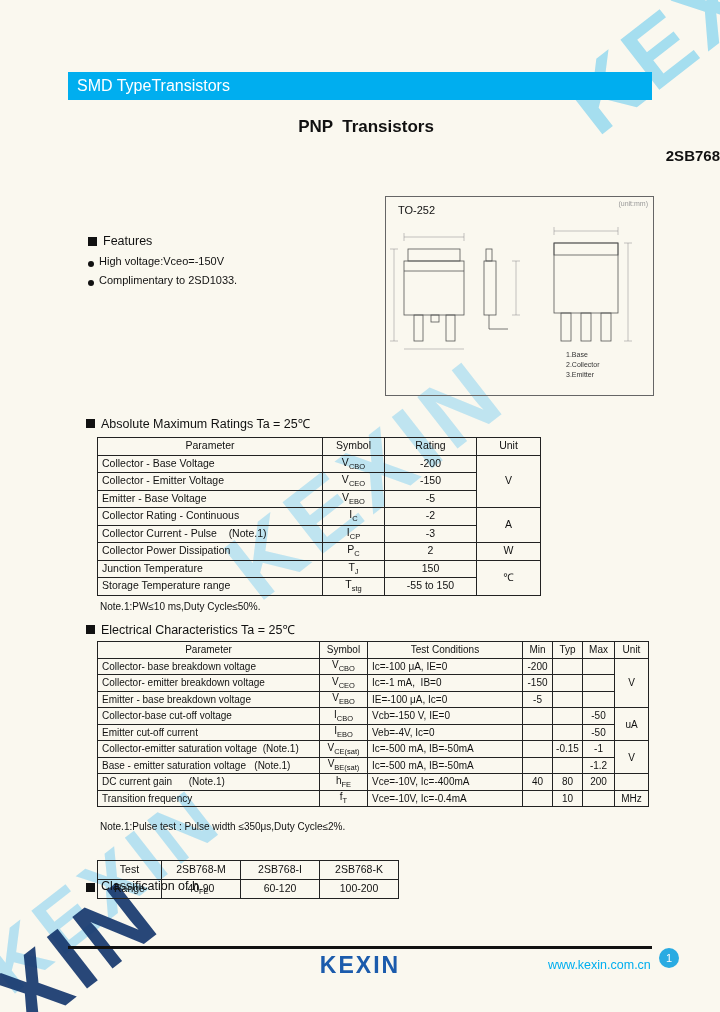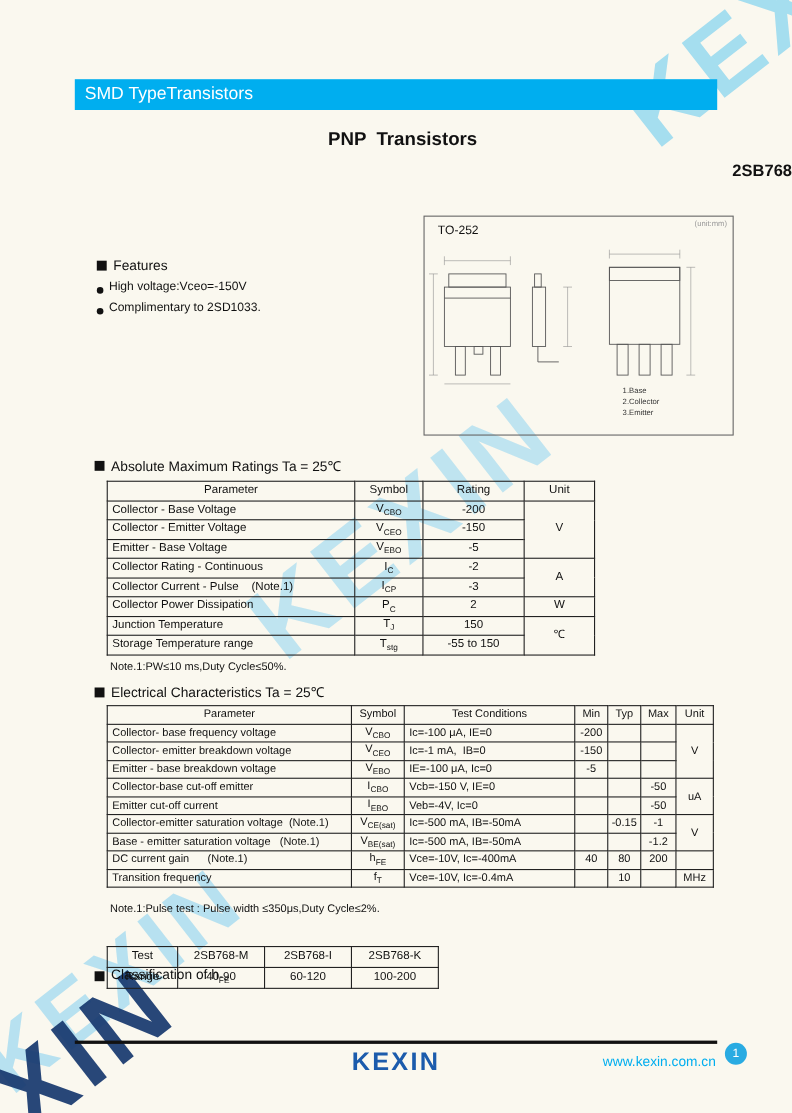--- a/index.html
+++ b/index.html
@@ -21,21 +21,21 @@
           font-weight:bold;white-space:pre;z-index:1;}
   .title2{position:absolute;left:0;right:0;top:147px;text-align:right;font-size:15px;
           font-weight:bold;z-index:1;}
   
   .features{position:absolute;left:88px;top:234px;z-index:1;}
   .feat-head{font-size:12.5px;display:flex;align-items:center;gap:6px;}
   .sq{width:9px;height:9px;background:#111;display:inline-block;}
   .feat-item{font-size:11px;margin-top:7px;display:flex;align-items:flex-end;gap:5px;}
   .dot{width:6px;height:6px;border-radius:50%;background:#111;display:inline-block;flex:none;}
   
-  .pkg{position:absolute;left:385px;top:196px;width:267px;height:198px;border:1px solid #666;z-index:1;padding-left:13px;}
+  .pkg{position:absolute;left:385px;top:196px;width:267px;height:198px;border:1px solid #666;z-index:1;}
   .pkg-label{position:absolute;left:12px;top:7px;font-size:11px;}
   .pkg-unit{position:absolute;right:5px;top:3px;font-size:7px;color:#999;}
   .pkg svg{position:absolute;left:0;top:0;}
   
   .sect{position:absolute;left:86px;font-size:12.5px;display:flex;align-items:center;gap:6px;z-index:1;}
   .sect-abs{top:415px;text-align:right;} .sect-elec{top:621px;} .sect-hfe{top:879px;}
   
   table{border-collapse:collapse;position:absolute;z-index:1;table-layout:fixed;}
   td{border:1px solid #222;font-size:10.5px;padding:0 3px;line-height:1.1;overflow:hidden;}
   .c{text-align:center;}
@@ -231,21 +231,21 @@
         <tr>
       <td class="c">Parameter</td>
       <td class="c">Symbol</td>
       <td class="c">Test  Conditions</td>
       <td class="c">Min</td>
       <td class="c">Typ</td>
       <td class="c">Max</td>
       <td class="c">Unit</td>
     </tr>
     <tr>
-      <td class="p">Collector- base frequency voltage</td>
+      <td class="p">Collector- base breakdown voltage</td>
       <td class="c"><span>V</span><sub>CBO</sub></td>
       <td class="p">Ic=-100 μA, IE=0</td>
       <td class="c">-200</td>
       <td class="c"></td>
       <td class="c"></td>
       <td class="c" rowspan="3">V</td>
     </tr>
     <tr>
       <td class="p">Collector- emitter breakdown voltage</td>
       <td class="c"><span>V</span><sub>CEO</sub></td>
@@ -256,21 +256,21 @@
     </tr>
     <tr>
       <td class="p">Emitter - base breakdown voltage</td>
       <td class="c"><span>V</span><sub>EBO</sub></td>
       <td class="p">IE=-100 μA, Ic=0</td>
       <td class="c">-5</td>
       <td class="c"></td>
       <td class="c"></td>
     </tr>
     <tr>
-      <td class="p">Collector-base cut-off emitter</td>
+      <td class="p">Collector-base cut-off voltage</td>
       <td class="c"><span>I</span><sub>CBO</sub></td>
       <td class="p">Vcb=-150 V, IE=0</td>
       <td class="c"></td>
       <td class="c"></td>
       <td class="c">-50</td>
       <td class="c" rowspan="2">uA</td>
     </tr>
     <tr>
       <td class="p">Emitter cut-off current</td>
       <td class="c"><span>I</span><sub>EBO</sub></td>

